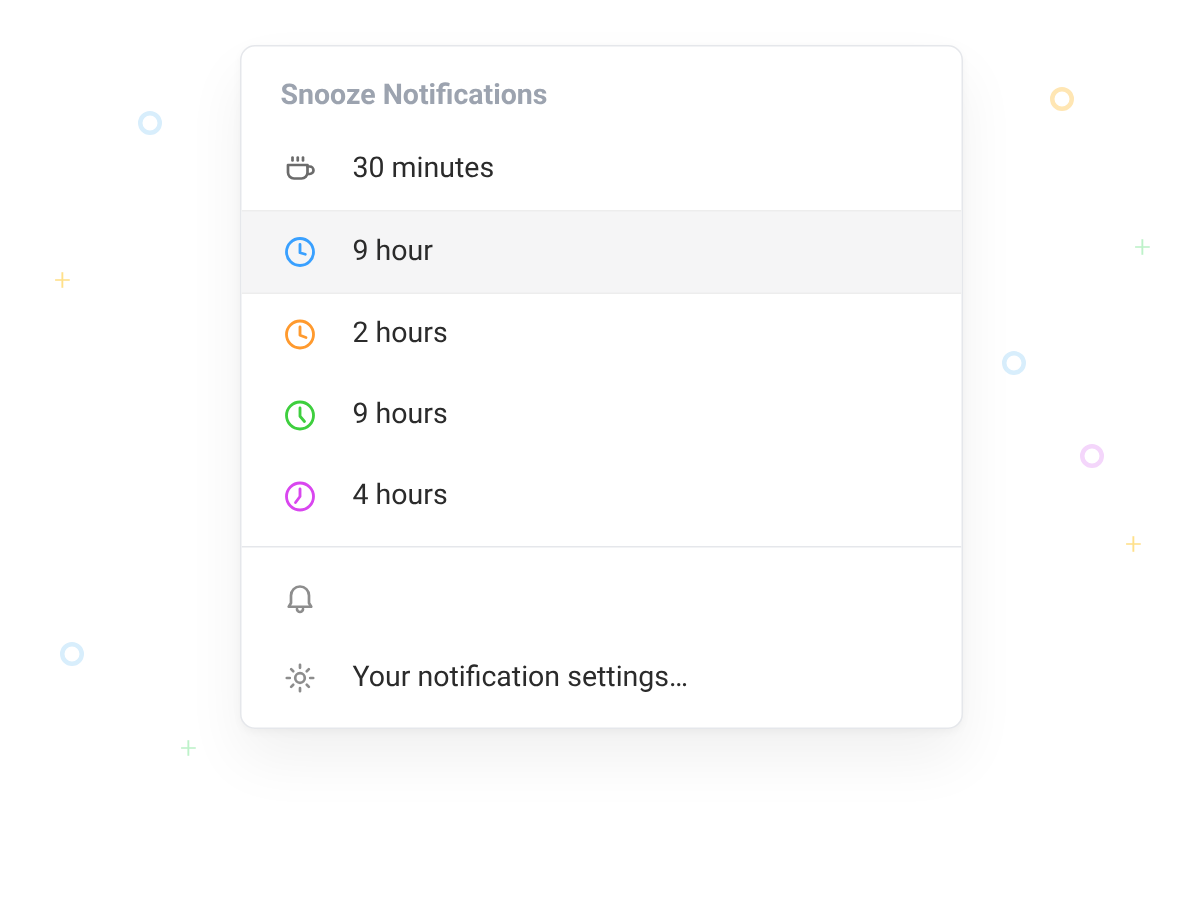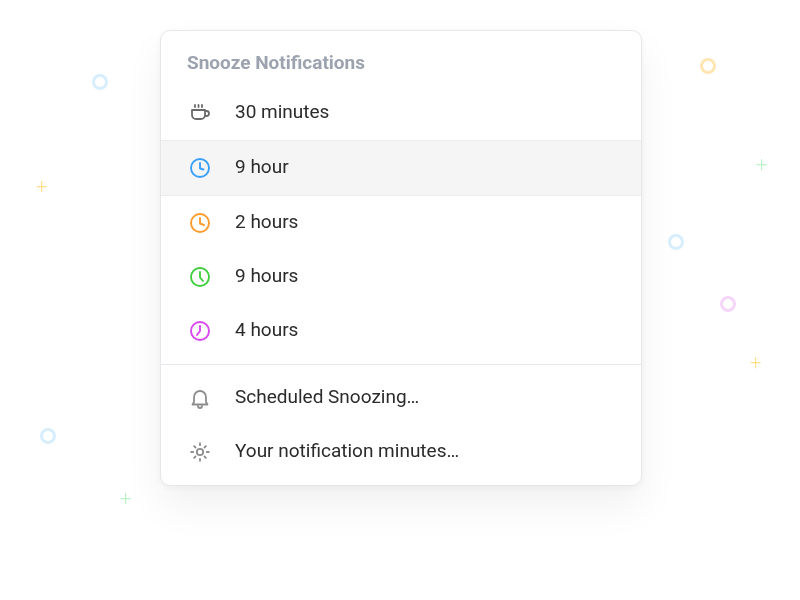--- a/index.html
+++ b/index.html
@@ -153,26 +153,25 @@
 
   <div class="divider"></div>
 
   <div class="menu-item">
     <span class="icon">
       <svg width="24" height="24" viewBox="0 0 24 24" fill="none" stroke="#8d8d8d" stroke-width="1.8" stroke-linecap="round" stroke-linejoin="round">
         <path d="M6 16V11a6 6 0 1 1 12 0v5l1.5 2.5H4.5L6 16z"></path>
         <path d="M10 20a2 2 0 0 0 4 0"></path>
       </svg>
     </span>
-    <span>Scheduled Snoozing…</span>
   </div>
 
   <div class="menu-item" style="padding-bottom:20px;">
     <span class="icon">
       <svg width="24" height="24" viewBox="0 0 24 24" fill="none" stroke="#8d8d8d" stroke-width="1.8" stroke-linecap="round" stroke-linejoin="round">
         <circle cx="12" cy="12" r="3.2"></circle>
         <path d="M12 3.2v2M12 18.8v2M20.8 12h-2M5.2 12h-2M17.9 6.1l-1.4 1.4M7.5 16.5l-1.4 1.4M17.9 17.9l-1.4-1.4M7.5 7.5L6.1 6.1"></path>
       </svg>
     </span>
-    <span>Your notification minutes…</span>
+    <span>Your notification settings…</span>
   </div>
 
 </div>
 
 </body></html>

